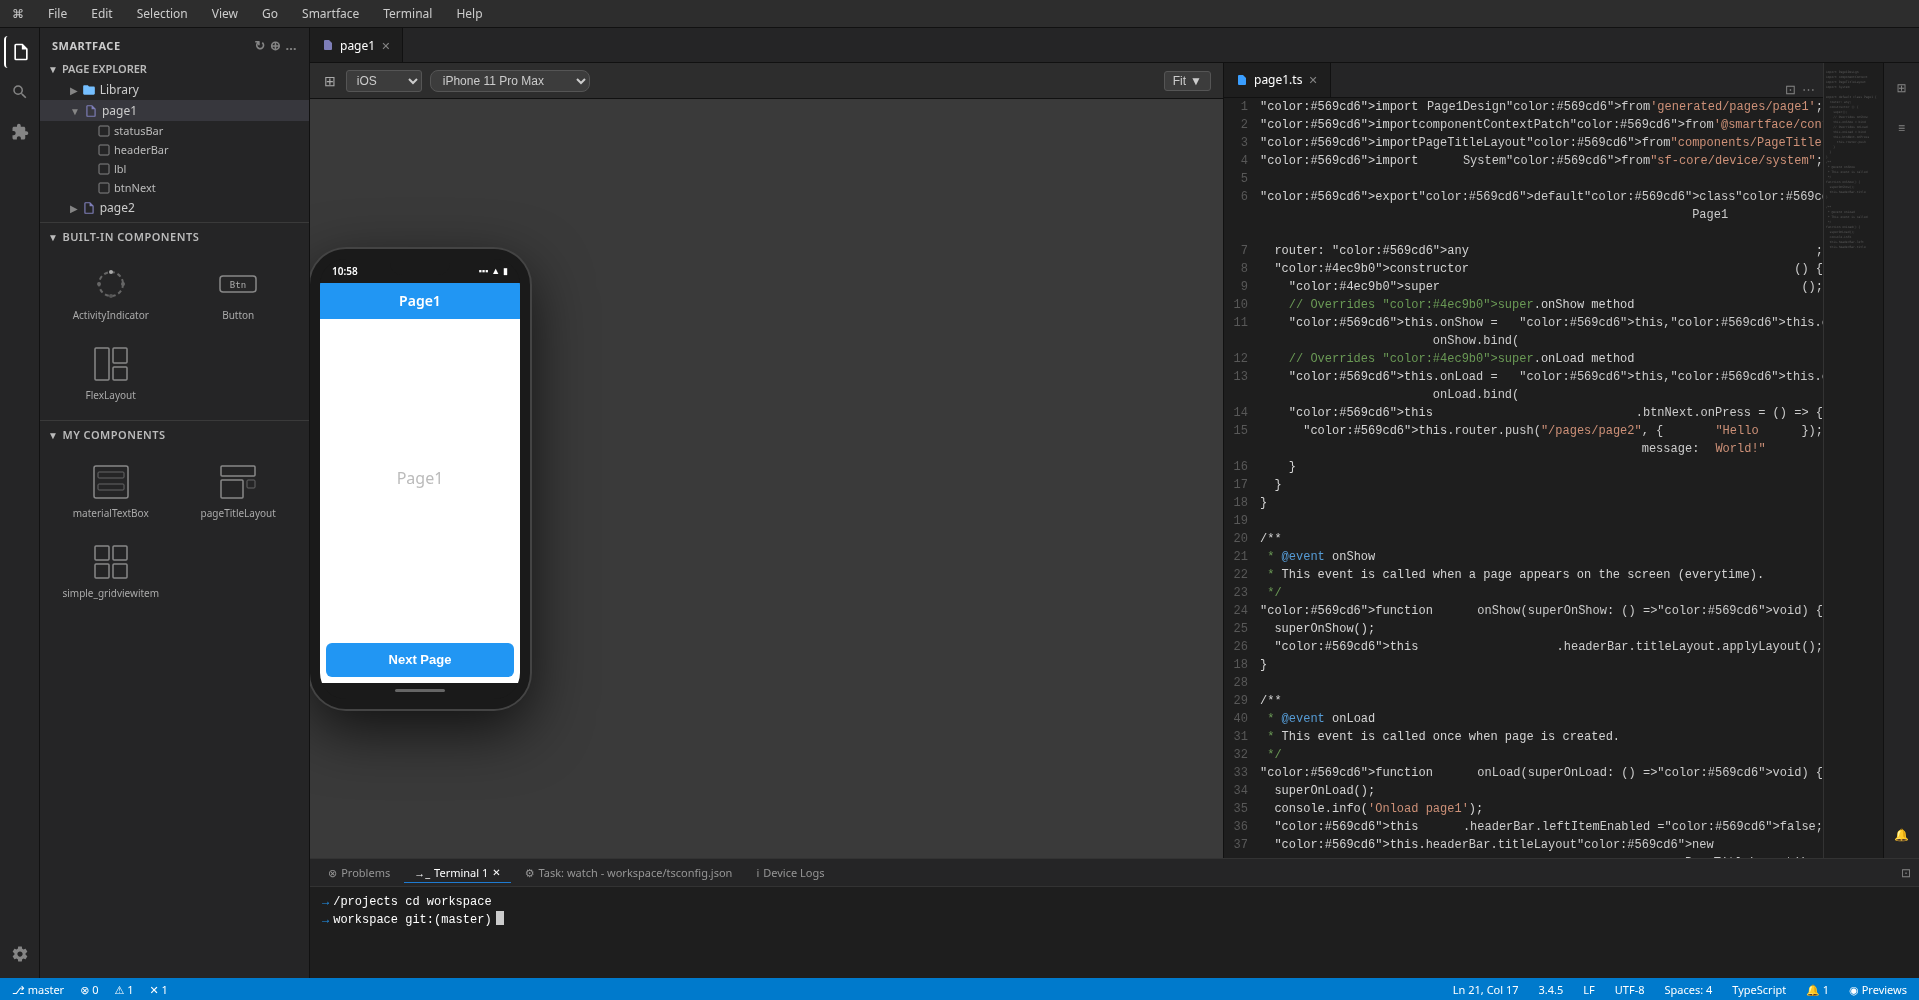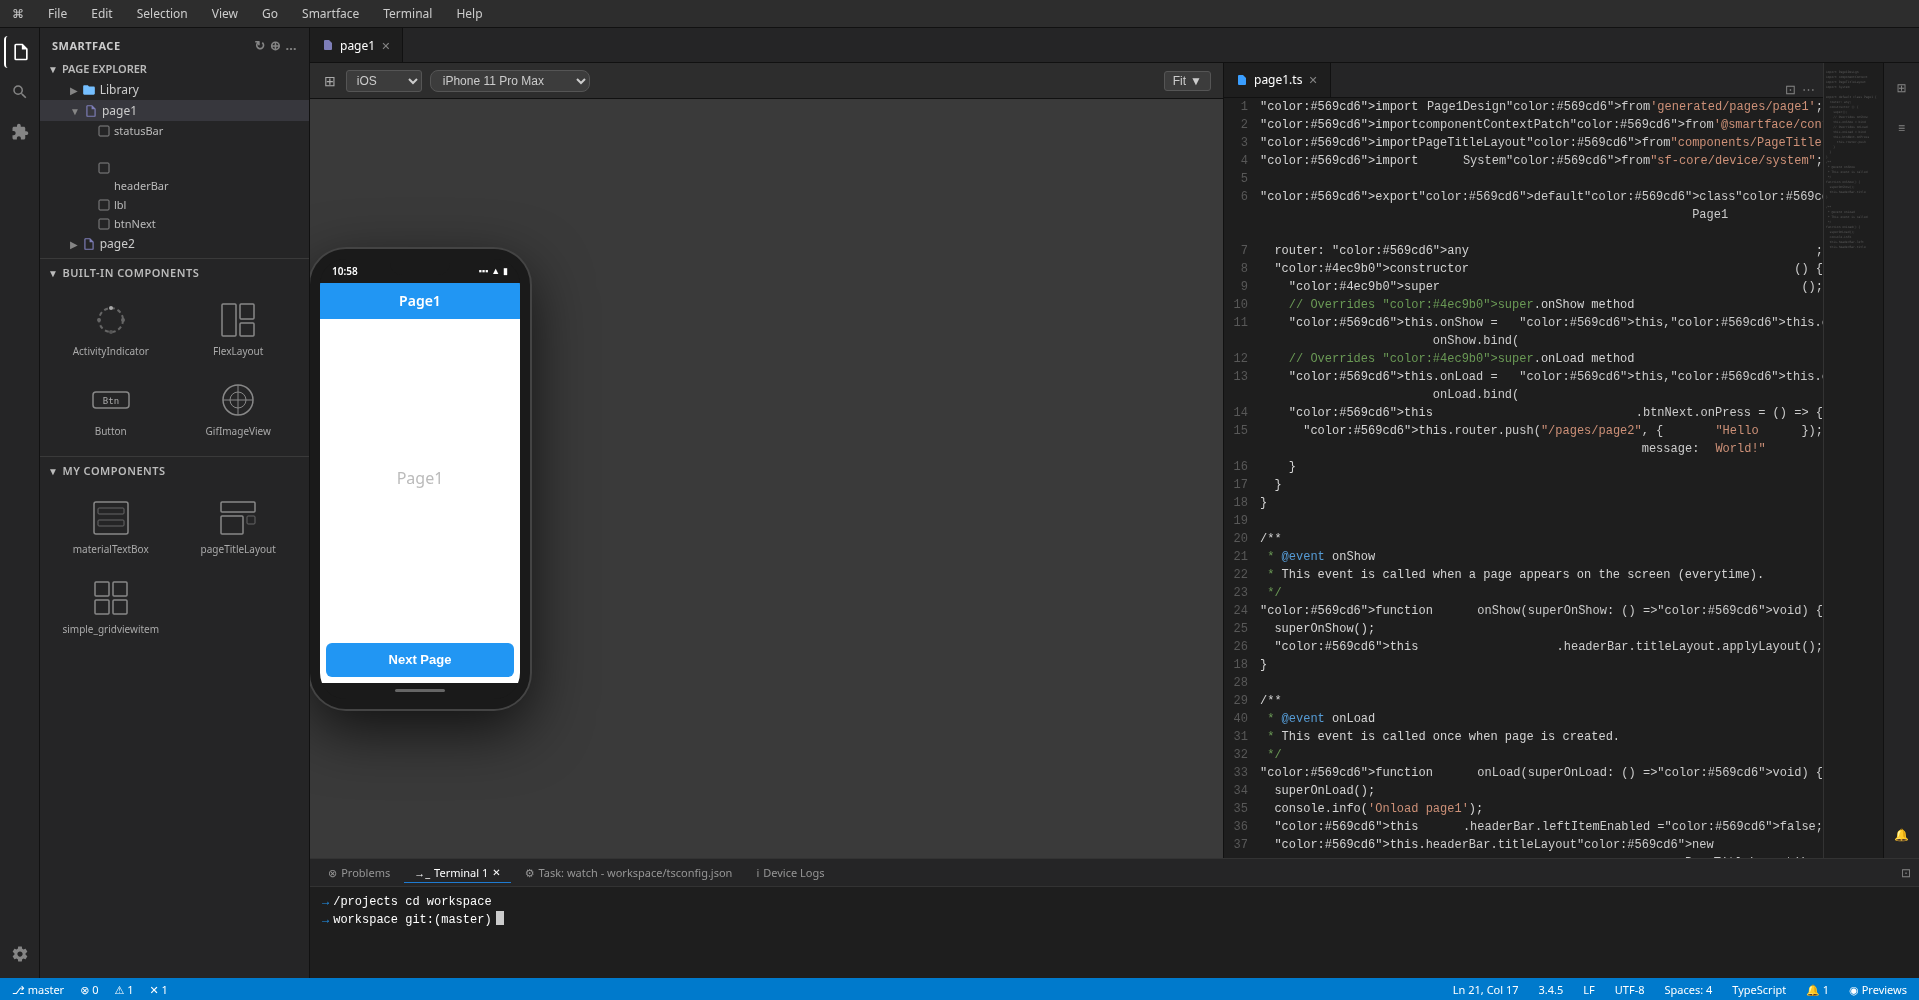--- a/index.html
+++ b/index.html
@@ -211,21 +211,21 @@
         <svg width="12" height="12" viewBox="0 0 24 24" fill="#858585">
             <rect x="2" y="2" width="20" height="20" rx="2" fill="none" stroke="#858585" stroke-width="2"></rect>
           </svg>
         <span class="tree-label" style="color:#bbb;font-size:11px;">statusBar</span>
       </div>
       <div class="tree-item level3">
         <span style="width:10px;display:inline-block;"></span>
         <svg width="12" height="12" viewBox="0 0 24 24" fill="#858585">
             <rect x="2" y="2" width="20" height="20" rx="2" fill="none" stroke="#858585" stroke-width="2"></rect>
           </svg>
-        <span class="tree-label" style="color:#bbb;font-size:11px;margin-top:36px;">headerBar</span>
+        <span class="tree-label" style="color:#bbb;font-size:11px;">headerBar</span>
       </div>
       <div class="tree-item level3">
         <span style="width:10px;display:inline-block;"></span>
         <svg width="12" height="12" viewBox="0 0 24 24" fill="#858585">
             <rect x="2" y="2" width="20" height="20" rx="2" fill="none" stroke="#858585" stroke-width="2"></rect>
           </svg>
         <span class="tree-label" style="color:#bbb;font-size:11px;">lbl</span>
       </div>
       <div class="tree-item level3">
         <span style="width:10px;display:inline-block;"></span>
@@ -259,50 +259,39 @@
               <circle cx="16" cy="28" r="2" fill="#555"></circle>
               <circle cx="4" cy="16" r="2" fill="#666"></circle>
               <circle cx="28" cy="16" r="2" fill="#666"></circle>
             </svg>
           </div>
           <span class="component-label">ActivityIndicator</span>
         </div>
 
         <div class="component-item">
           <div class="component-icon">
+            <svg width="40" height="24" viewBox="0 0 40 24">
+              <rect x="2" y="4" width="36" height="16" rx="3" fill="none" stroke="#888" stroke-width="1.5"></rect>
+              <text x="20" y="16" text-anchor="middle" font-size="9" fill="#aaa" font-family="monospace">Btn</text>
+            </svg>
+          </div>
+          <span class="component-label">Button</span>
+        </div>
+
+        <div class="component-item">
+          <div class="component-icon">
             <svg width="36" height="36" viewBox="0 0 36 36">
               <rect x="2" y="2" width="14" height="32" rx="1" fill="none" stroke="#888" stroke-width="1.5"></rect>
               <rect x="20" y="2" width="14" height="15" rx="1" fill="none" stroke="#888" stroke-width="1.5"></rect>
               <rect x="20" y="21" width="14" height="13" rx="1" fill="none" stroke="#888" stroke-width="1.5"></rect>
             </svg>
           </div>
           <span class="component-label">FlexLayout</span>
         </div>
 
-        <div class="component-item">
-          <div class="component-icon">
-            <svg width="40" height="24" viewBox="0 0 40 24">
-              <rect x="2" y="4" width="36" height="16" rx="3" fill="none" stroke="#888" stroke-width="1.5"></rect>
-              <text x="20" y="16" text-anchor="middle" font-size="9" fill="#aaa" font-family="monospace">Btn</text>
-            </svg>
-          </div>
-          <span class="component-label">Button</span>
-        </div>
-
-        <div class="component-item">
-          <div class="component-icon">
-            <svg width="36" height="36" viewBox="0 0 36 36">
-              <circle cx="18" cy="18" r="15" fill="none" stroke="#888" stroke-width="1.5"></circle>
-              <circle cx="18" cy="18" r="8" fill="none" stroke="#888" stroke-width="1"></circle>
-              <line x1="18" y1="3" x2="18" y2="33" stroke="#888" stroke-width="1"></line>
-              <line x1="3" y1="18" x2="33" y2="18" stroke="#888" stroke-width="1"></line>
-            </svg>
-          </div>
-          <span class="component-label">GifImageView</span>
-        </div>
       </div>
     </div>
 
     <div class="components-section">
       <div class="components-header">
         <span class="chevron">▼</span>
         <span>MY COMPONENTS</span>
       </div>
       <div class="components-grid">
 

